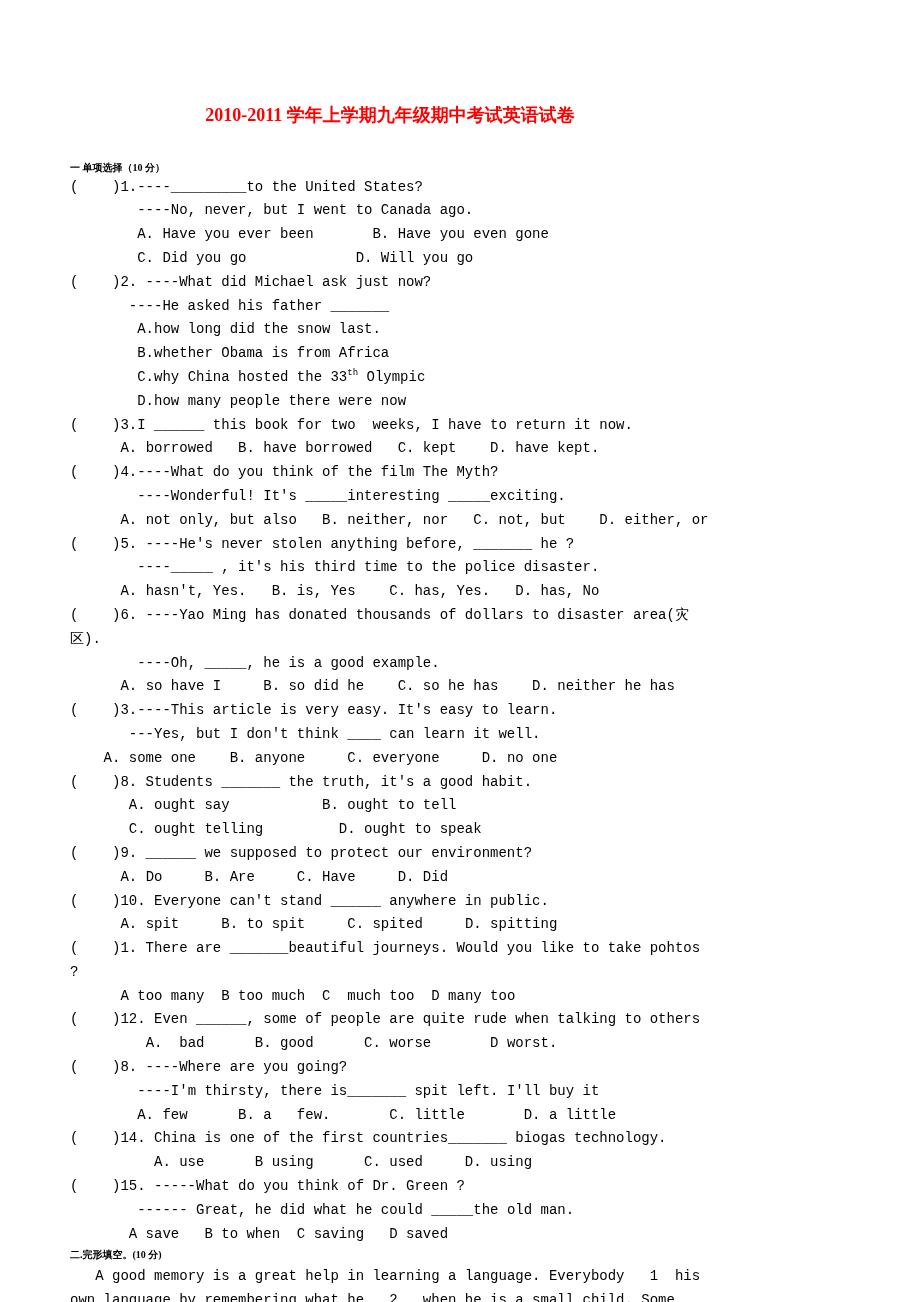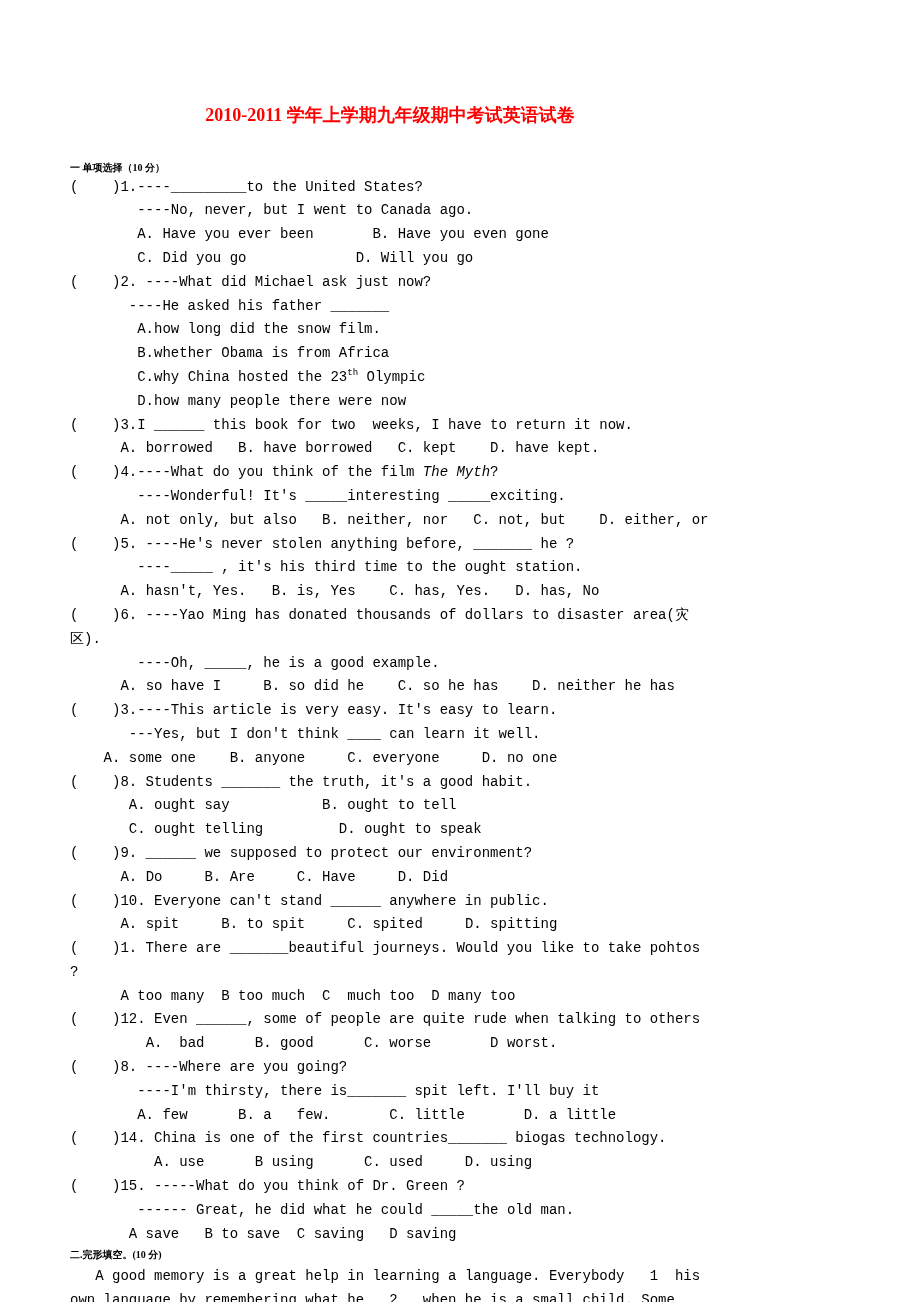--- a/index.html
+++ b/index.html
@@ -24,21 +24,20 @@
     .section-header {
       font-weight: bold;
       font-size: 10px;
       font-family: "SimSun", "宋体", serif;
     }
     .question-line {
       white-space: pre-wrap;
       font-family: "Courier New", "SimSun", monospace;
     }
     .italic {
-      font-style: italic;
       text-align: right;
     }
     .sup {
       font-size: 9px;
       vertical-align: super;
       margin-top: 19px;
     }
     .passage-start {
       margin-top: 2px;
     }
@@ -50,34 +49,34 @@
 
 <div class="section-header">一 单项选择（10 分）</div>
 
 <div class="question-line">(    )1.----_________to the United States?</div>
 <div class="question-line">        ----No, never, but I went to Canada ago.</div>
 <div class="question-line">        A. Have you ever been       B. Have you even gone</div>
 <div class="question-line">        C. Did you go             D. Will you go</div>
 
 <div class="question-line">(    )2. ----What did Michael ask just now?</div>
 <div class="question-line">       ----He asked his father _______</div>
-<div class="question-line">        A.how long did the snow film.</div>
+<div class="question-line">        A.how long did the snow last.</div>
 <div class="question-line">        B.whether Obama is from Africa</div>
-<div class="question-line"><span>        C.why China hosted the 23</span><span class="sup">th</span><span> Olympic</span></div>
+<div class="question-line"><span>        C.why China hosted the 33</span><span class="sup">th</span><span> Olympic</span></div>
 <div class="question-line">        D.how many people there were now</div>
 
 <div class="question-line">(    )3.I ______ this book for two  weeks, I have to return it now.</div>
 <div class="question-line">      A. borrowed   B. have borrowed   C. kept    D. have kept.</div>
 
 <div class="question-line"><span>(    )4.----What do you think of the film </span><span class="italic">The Myth</span><span>?</span></div>
 <div class="question-line">        ----Wonderful! It's _____interesting _____exciting.</div>
 <div class="question-line">      A. not only, but also   B. neither, nor   C. not, but    D. either, or</div>
 
 <div class="question-line">(    )5. ----He's never stolen anything before, _______ he ?</div>
-<div class="question-line">        ----_____ , it's his third time to the ought station.</div>
+<div class="question-line">        ----_____ , it's his third time to the police disaster.</div>
 <div class="question-line">      A. hasn't, Yes.   B. is, Yes    C. has, Yes.   D. has, No</div>
 
 <div class="question-line">(    )6. ----Yao Ming has donated thousands of dollars to disaster area(灾区).</div>
 <div class="question-line">        ----Oh, _____, he is a good example.</div>
 <div class="question-line">      A. so have I     B. so did he    C. so he has    D. neither he has</div>
 
 <div class="question-line">(    )3.----This article is very easy. It's easy to learn.</div>
 <div class="question-line">       ---Yes, but I don't think ____ can learn it well.</div>
 <div class="question-line">    A. some one    B. anyone     C. everyone     D. no one</div>
 
@@ -99,17 +98,17 @@
 
 <div class="question-line">(    )8. ----Where are you going?</div>
 <div class="question-line">        ----I'm thirsty, there is_______ spit left. I'll buy it</div>
 <div class="question-line">        A. few      B. a   few.       C. little       D. a little</div>
 
 <div class="question-line">(    )14. China is one of the first countries_______ biogas technology.</div>
 <div class="question-line">          A. use      B using      C. used     D. using</div>
 
 <div class="question-line">(    )15. -----What do you think of Dr. Green ?</div>
 <div class="question-line">        ------ Great, he did what he could _____the old man.</div>
-<div class="question-line">       A save   B to save  C saving   D saving</div>
+<div class="question-line">       A save   B to when  C saving   D saved</div>
 
 <div class="section-header">二.完形填空。(10 分)</div>
 
 <div class="question-line passage-start">   A good memory is a great help in learning a language. Everybody   1  his own language by remembering what he   2   when he is a small child. Some boys and girls</div>
 
 </body></html>

